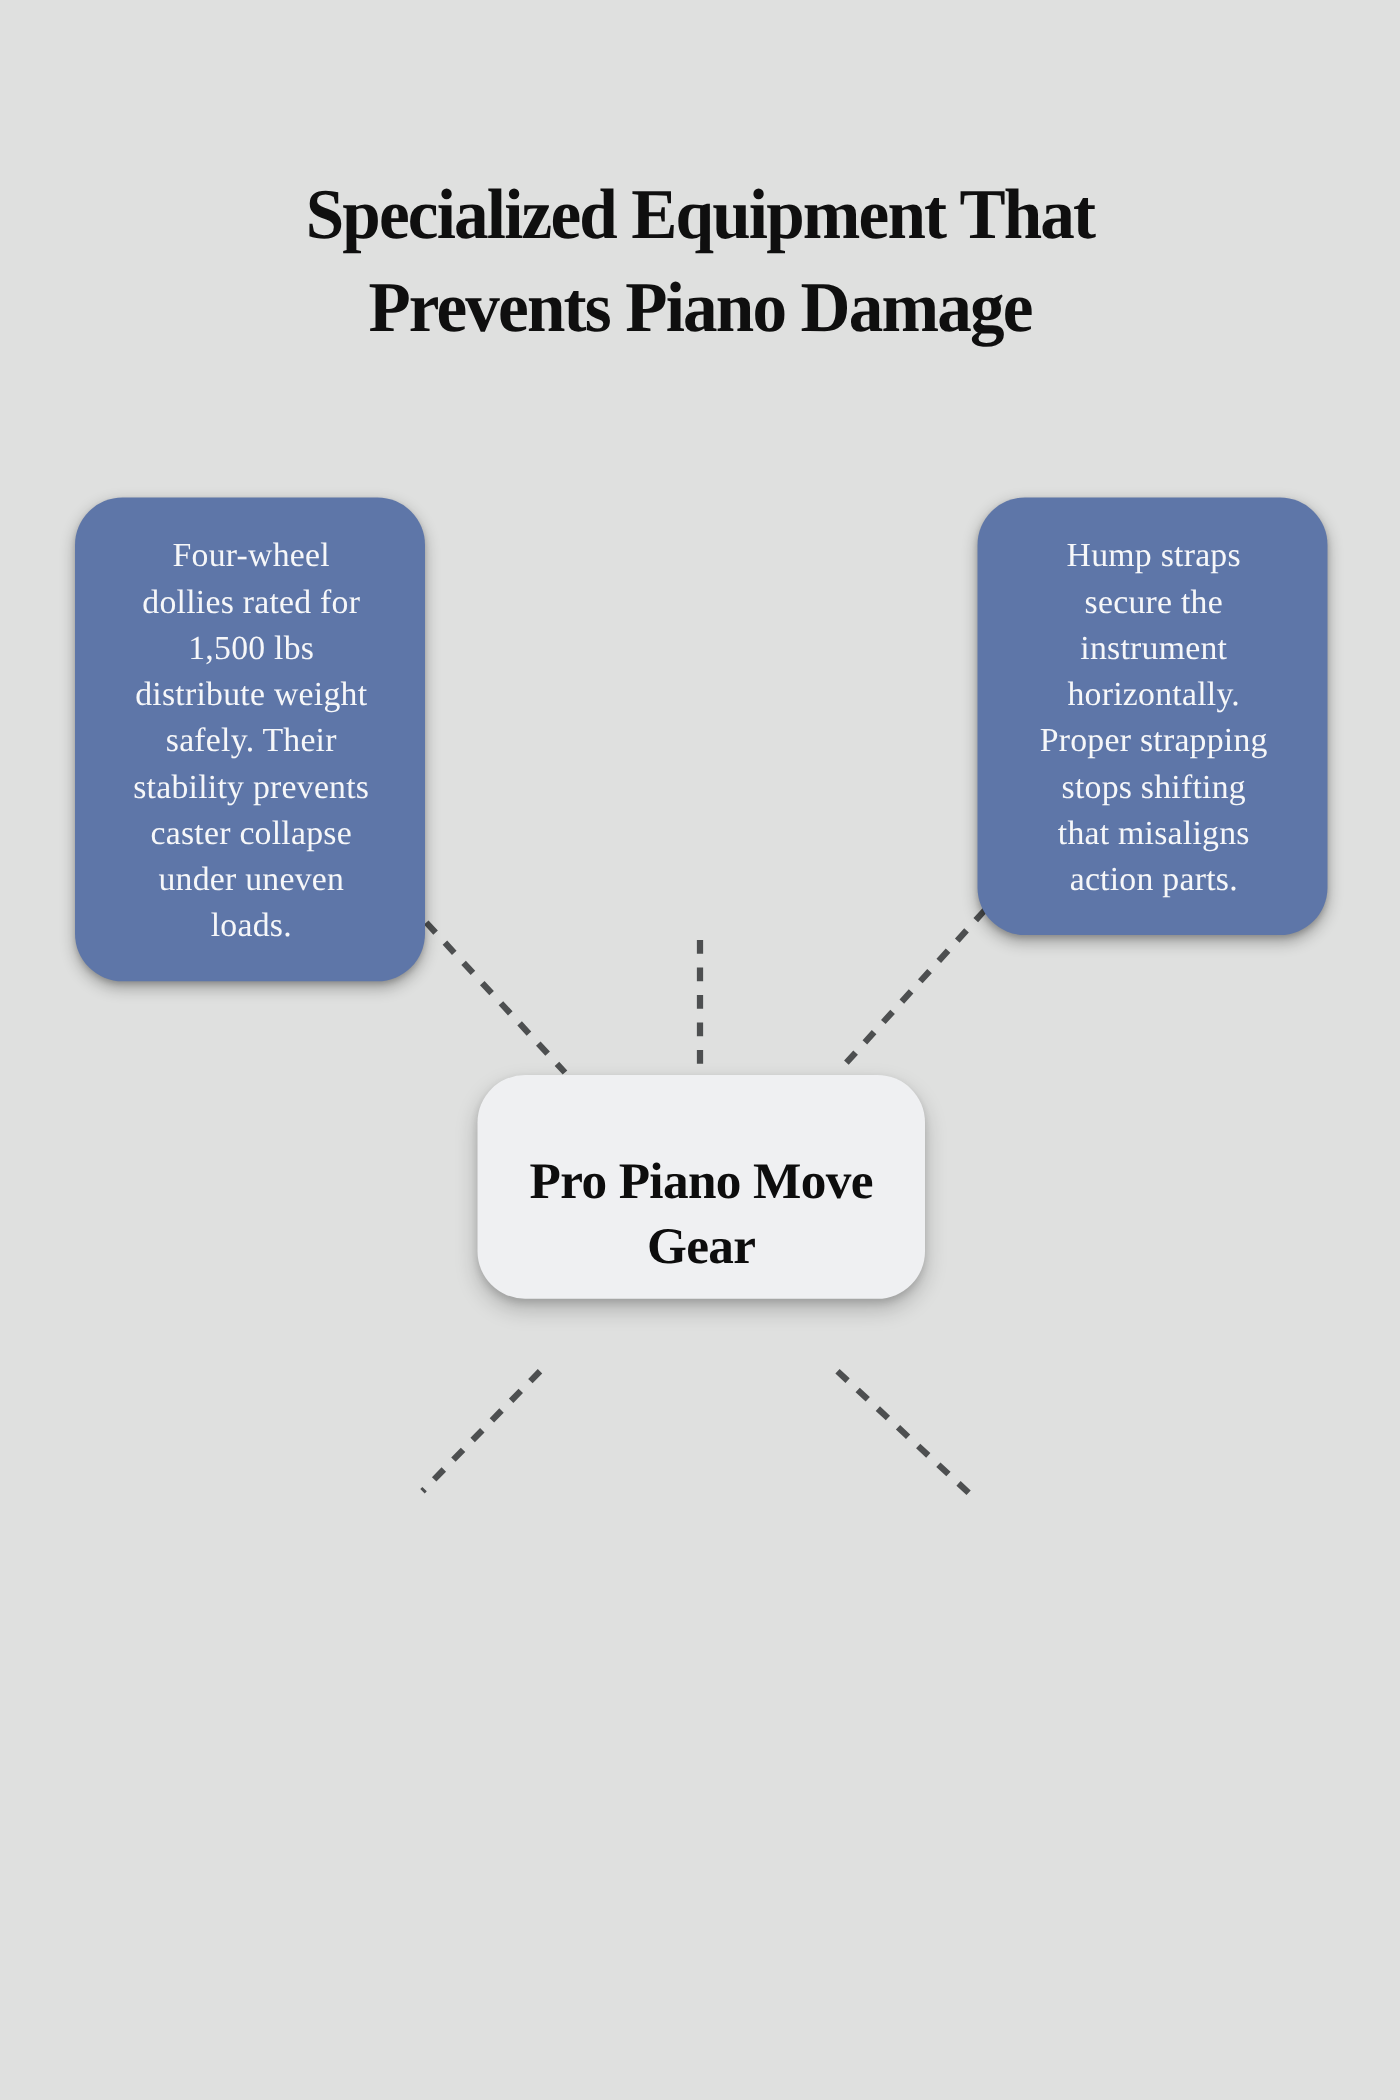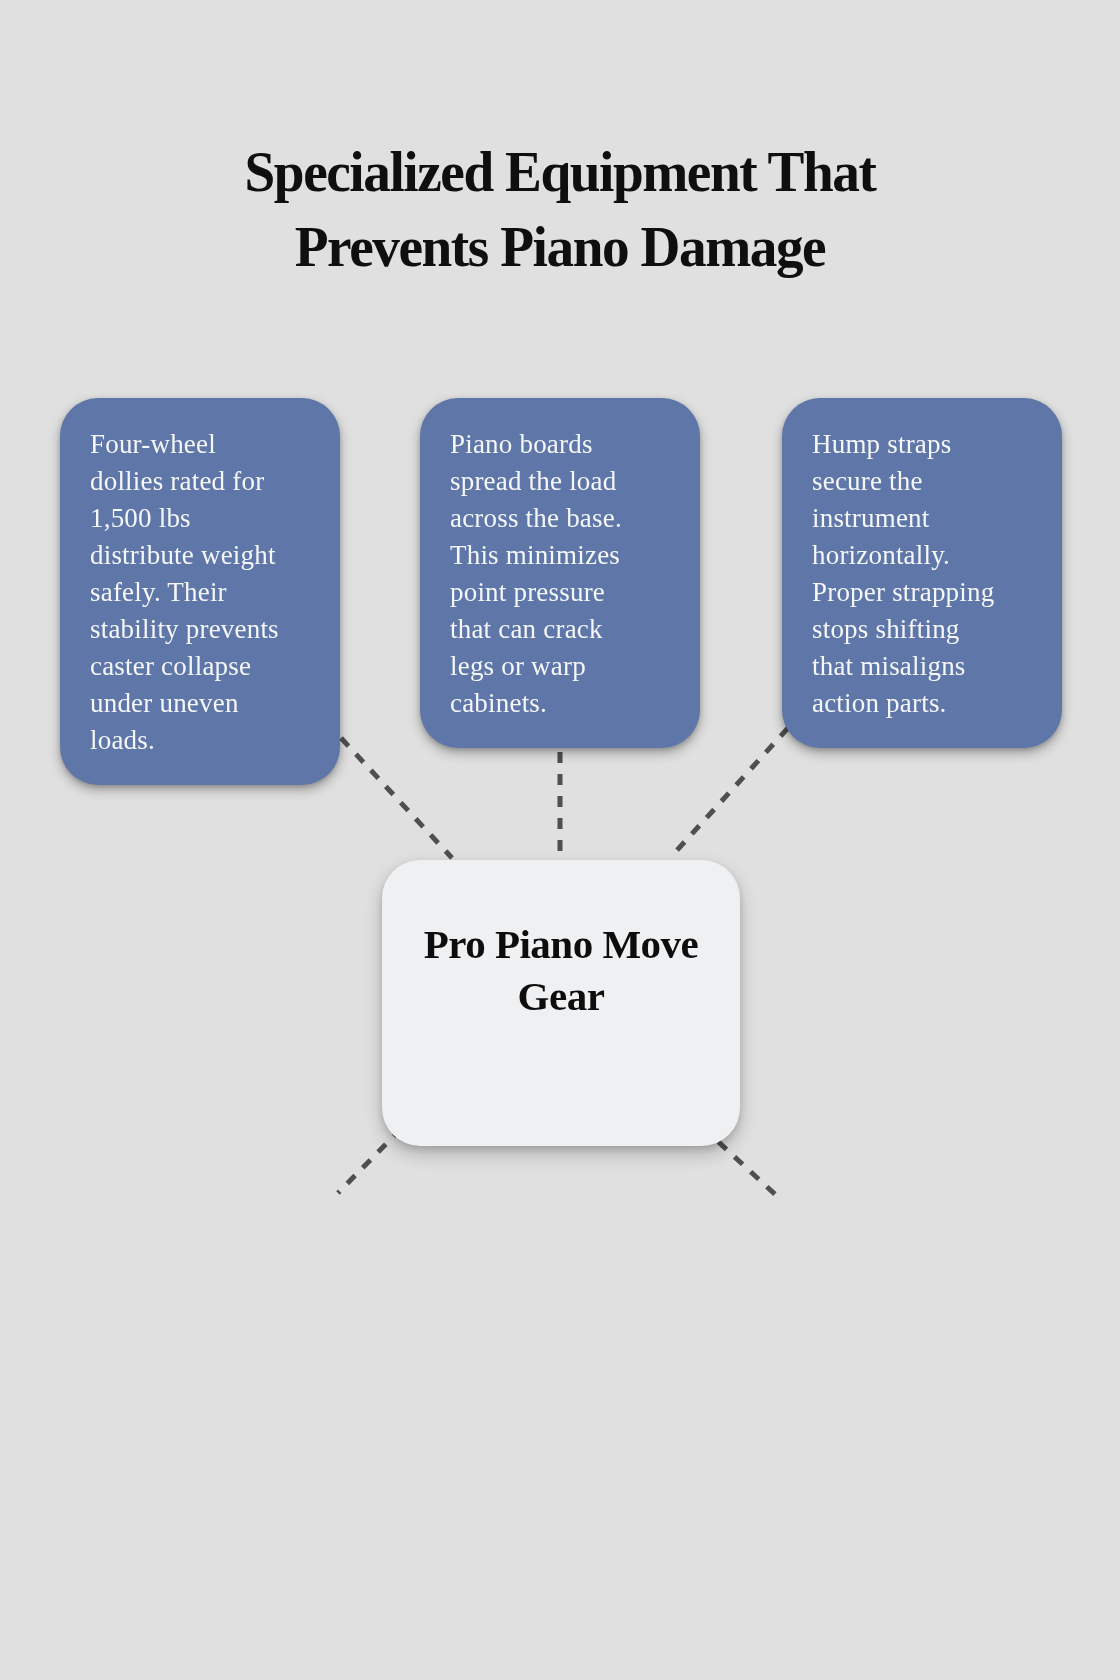--- a/index.html
+++ b/index.html
@@ -38,40 +38,41 @@
   }
   .card {
     position: absolute;
     box-sizing: border-box;
     width: 280px;
     background: #5e76a8;
     border-radius: 38px;
     padding: 28px 28px 26px 30px;
     box-shadow: 0 5px 12px rgba(0,0,0,0.30), 0 2px 4px rgba(0,0,0,0.15);
     z-index: 2;
+    text-align: center;
   }
   .card-text {
     color: #f6f7f9;
     font-size: 27px;
     line-height: 37px;
     letter-spacing: 0.2px;
     white-space: pre-line;
   }
   #card-1 { left: 60px;  top: 398px; }
   #card-2 { left: 420px; top: 398px; }
   #card-3 { left: 782px; top: 398px; }
   #card-4 { left: 62px;  top: 1168px; }
   #card-5 { left: 780px; top: 1168px; }
   .center-node {
     position: absolute;
     box-sizing: border-box;
     left: 382px;
     top: 860px;
     width: 358px;
-    height: 286px;
+    height: 179px;
     background: #eff0f2;
     border-radius: 38px;
     box-shadow: 0 8px 18px rgba(0,0,0,0.22), 0 3px 6px rgba(0,0,0,0.12);
     z-index: 3;
     display: flex;
     align-items: flex-start;
     justify-content: center;
   }
   .center-node-label {
     margin-top: 58px;
@@ -107,30 +108,20 @@
 dollies rated for
 1,500 lbs
 distribute weight
 safely. Their
 stability prevents
 caster collapse
 under uneven
 loads.</div>
   </div>
 
-  <div class="card" id="card-2">
-    <div class="card-text">Piano boards
-spread the load
-across the base.
-This minimizes
-point pressure
-that can crack
-legs or warp
-cabinets.</div>
-  </div>
 
   <div class="card" id="card-3">
     <div class="card-text">Hump straps
 secure the
 instrument
 horizontally.
 Proper strapping
 stops shifting
 that misaligns
 action parts.</div>

